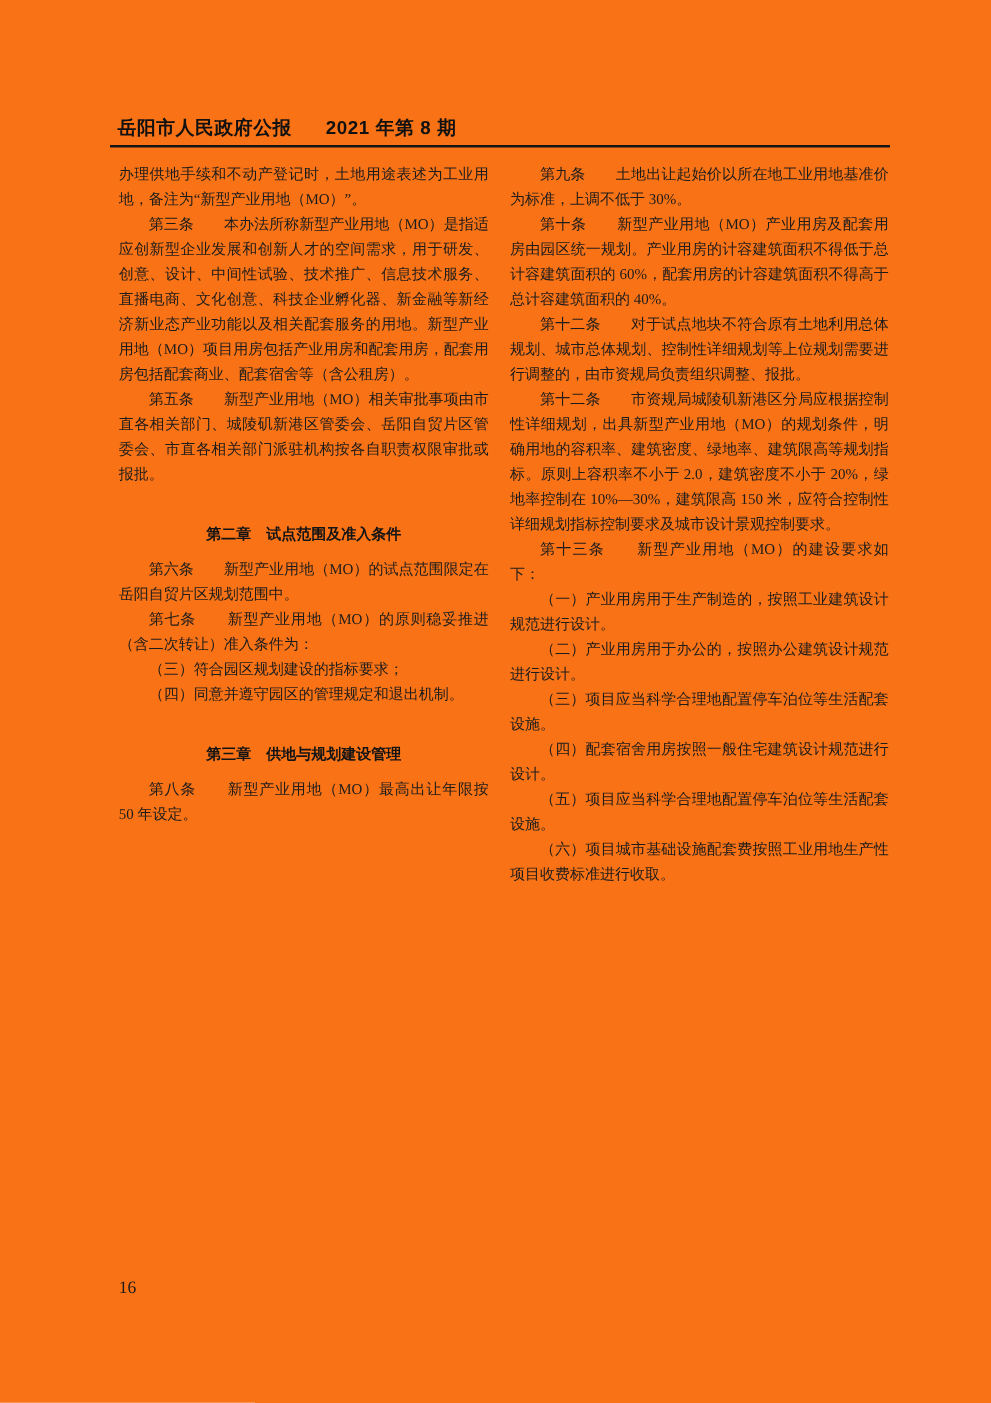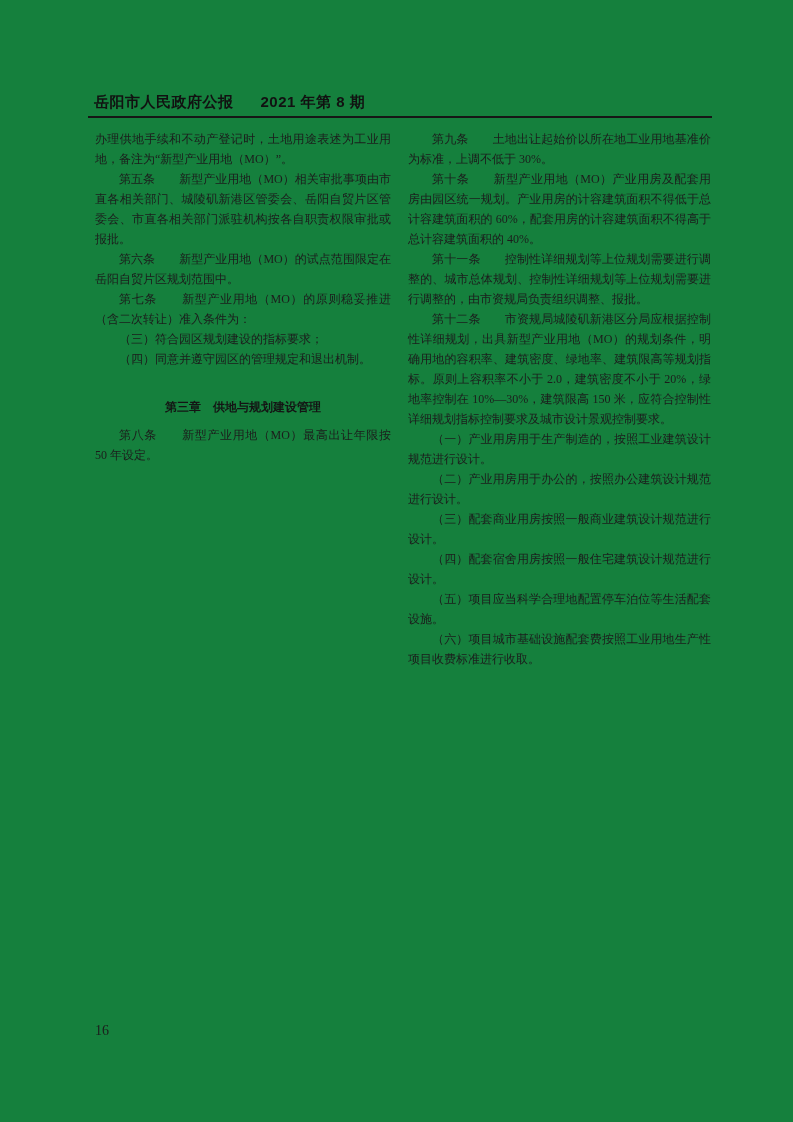--- a/index.html
+++ b/index.html
@@ -8,21 +8,21 @@
     height: 1122px;
     background: #ffffff;
     position: relative;
     overflow: hidden;
     font-family: "Liberation Serif", serif;
     color: #1c1c1c;
   }
   .page {
     position: absolute;
     inset: 0;
-    background: #15803d;
+    background: #f97316;
     text-decoration: underline;
   }
   
   .running-head {
     position: absolute;
     left: 88px;
     top: 93px;
     width: 624px;
     border-bottom: 2px solid #161616;
     padding: 0 0 4px 6px;
@@ -82,37 +82,40 @@
 <div class="page">
 
   <div class="running-head">
     <span>岳阳市人民政府公报</span><span class="issue">2021 年第 8 期</span>
   </div>
 
   <div class="columns">
 
     <div class="col col-left">
       <p class="no-indent">办理供地手续和不动产登记时，土地用途表述为工业用地，备注为“新型产业用地（MO）”。</p>
+      <p>第三条　　本办法所称新型产业用地（MO）是指适应创新型企业发展和创新人才的空间需求，用于研发、创意、设计、中间性试验、技术推广、信息技术服务、直播电商、文化创意、科技企业孵化器、新金融等新经济新业态产业功能以及相关配套服务的用地。新型产业用地（MO）项目用房包括产业用房和配套用房，配套用房包括配套商业、配套宿舍等（含公租房）。</p>
       <p>第五条　　新型产业用地（MO）相关审批事项由市直各相关部门、城陵矶新港区管委会、岳阳自贸片区管委会、市直各相关部门派驻机构按各自职责权限审批或报批。</p>
+      <p class="chapter">第二章　试点范围及准入条件</p>
       <p>第六条　　新型产业用地（MO）的试点范围限定在岳阳自贸片区规划范围中。</p>
       <p>第七条　　新型产业用地（MO）的原则稳妥推进（含二次转让）准入条件为：</p>
       <p>（三）符合园区规划建设的指标要求；</p>
       <p>（四）同意并遵守园区的管理规定和退出机制。</p>
       <p class="chapter">第三章　供地与规划建设管理</p>
       <p>第八条　　新型产业用地（MO）最高出让年限按 50 年设定。</p>
     </div>
 
     <div class="col col-right">
       <p>第九条　　土地出让起始价以所在地工业用地基准价为标准，上调不低于 30%。</p>
       <p>第十条　　新型产业用地（MO）产业用房及配套用房由园区统一规划。产业用房的计容建筑面积不得低于总计容建筑面积的 60%，配套用房的计容建筑面积不得高于总计容建筑面积的 40%。</p>
-      <p>第十一条　　控制性详细规划等上位规划需要进行调整的、城市总体规划、控制性详细规划等上位规划需要进行调整的，由市资规局负责组织调整、报批。</p>
+      <p>第十二条　　对于试点地块不符合原有土地利用总体规划、城市总体规划、控制性详细规划等上位规划需要进行调整的，由市资规局负责组织调整、报批。</p>
       <p>第十二条　　市资规局城陵矶新港区分局应根据控制性详细规划，出具新型产业用地（MO）的规划条件，明确用地的容积率、建筑密度、绿地率、建筑限高等规划指标。原则上容积率不小于 2.0，建筑密度不小于 20%，绿地率控制在 10%—30%，建筑限高 150 米，应符合控制性详细规划指标控制要求及城市设计景观控制要求。</p>
+      <p>第十三条　　新型产业用地（MO）的建设要求如下：</p>
       <p>（一）产业用房用于生产制造的，按照工业建筑设计规范进行设计。</p>
       <p>（二）产业用房用于办公的，按照办公建筑设计规范进行设计。</p>
-      <p>（三）配套商业用房按照一般商业建筑设计规范进行设计。</p>
+      <p>（三）项目应当科学合理地配置停车泊位等生活配套设施。</p>
       <p>（四）配套宿舍用房按照一般住宅建筑设计规范进行设计。</p>
       <p>（五）项目应当科学合理地配置停车泊位等生活配套设施。</p>
       <p>（六）项目城市基础设施配套费按照工业用地生产性项目收费标准进行收取。</p>
     </div>
 
   </div>
 
   <div class="page-number">16</div>
 
 </div>

